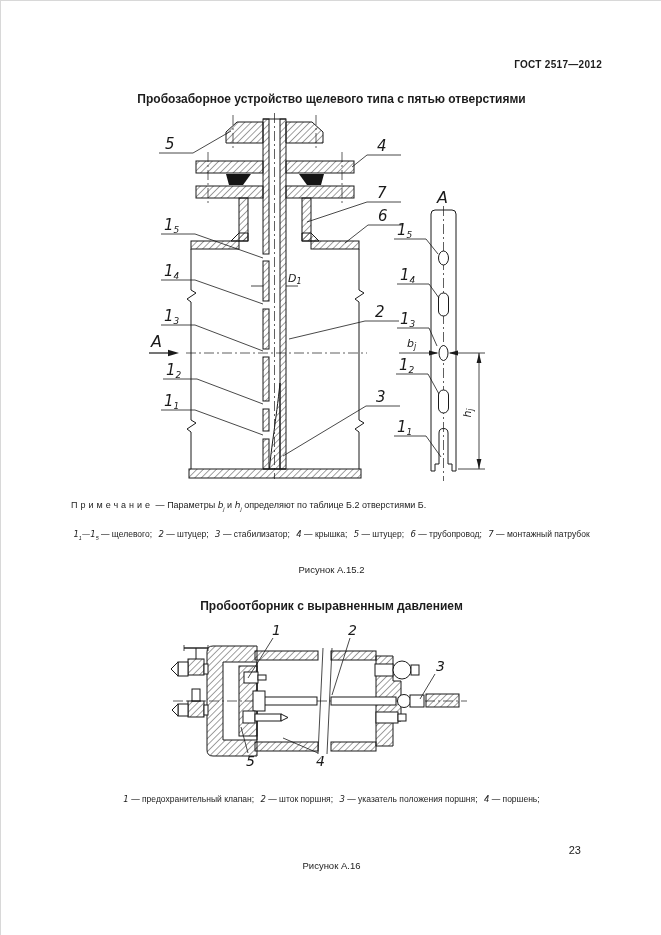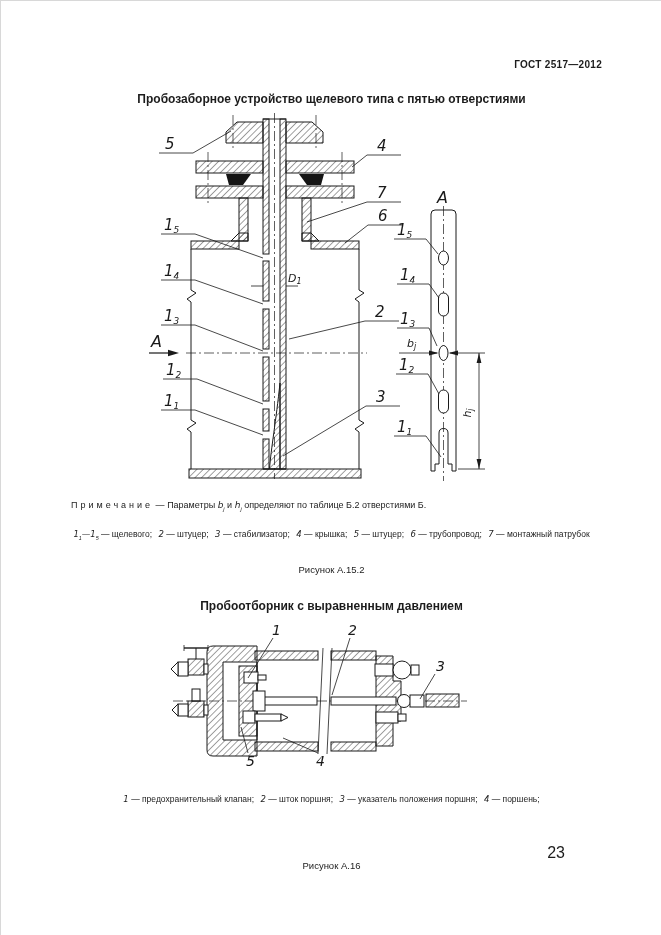--- a/index.html
+++ b/index.html
@@ -8,21 +8,21 @@
   .abs{position:absolute;}
   .hdr{top:58px;right:60px;font-size:10px;font-weight:bold;letter-spacing:0.3px;}
   .ttl{left:0;width:100%;text-align:center;font-size:12px;font-weight:bold;}
   .cap{left:0;width:100%;text-align:center;font-size:9.5px;}
   .note{top:499px;left:70px;width:540px;font-size:9px;}
   .note-label{letter-spacing:3px;}
   .legend{left:0;width:100%;text-align:center;font-size:8.5px;color:#222;}
   .legend .li{margin:0 2px;white-space:nowrap;}
   .legend i, .note i{font-style:italic;font-family:"DejaVu Sans",sans-serif;}
   sub{font-size:0.62em;font-style:italic;line-height:0;}
-  .pgnum{top:843px;right:97px;font-size:16px;}
+  .pgnum{top:843px;right:81px;font-size:11px;}
   svg{overflow:visible;}
   svg text{font-family:"DejaVu Sans",sans-serif;font-style:italic;fill:#1a1a1a;}
   .lbl{font-size:15px;}
   .lbl2{font-size:14px;}
   .dimt{font-size:11px;}
   .sub{font-size:9px;}
   .subd{font-size:8px;}
   .o{fill:none;stroke:#1a1a1a;stroke-width:1.4;}
   .o2{fill:#fff;stroke:#1a1a1a;stroke-width:1;}
   .on{fill:none;stroke:#1a1a1a;stroke-width:1;}

